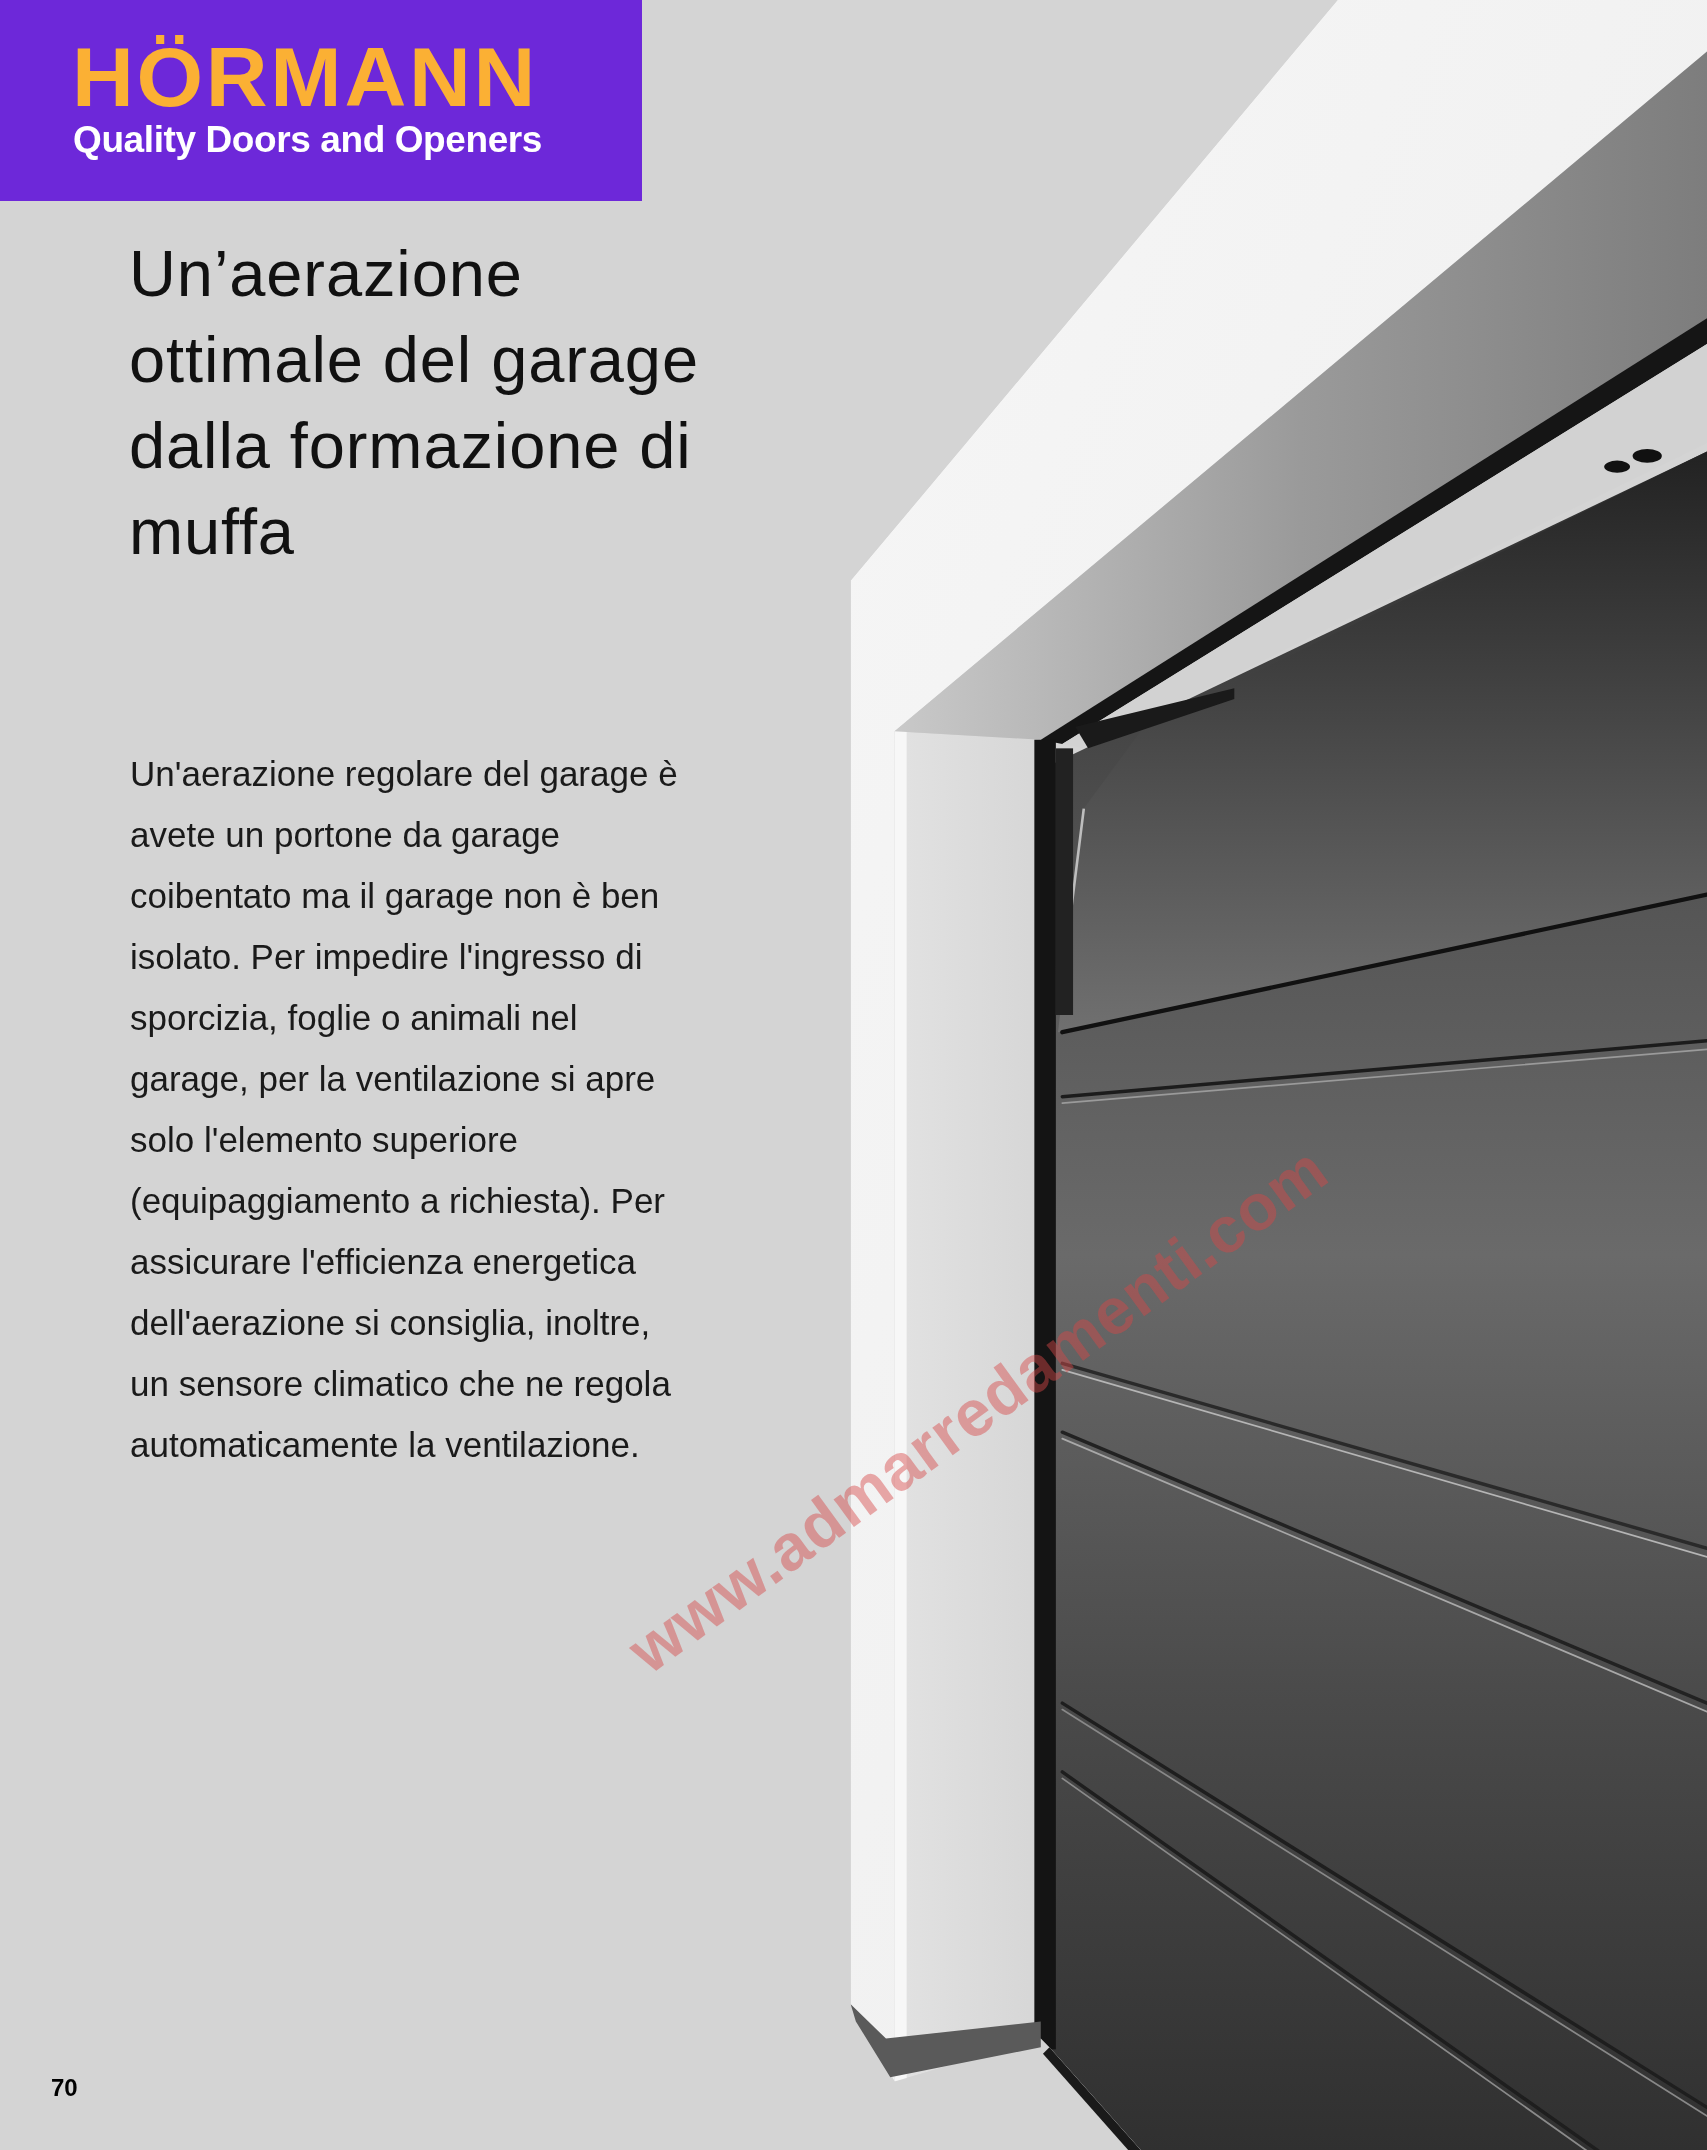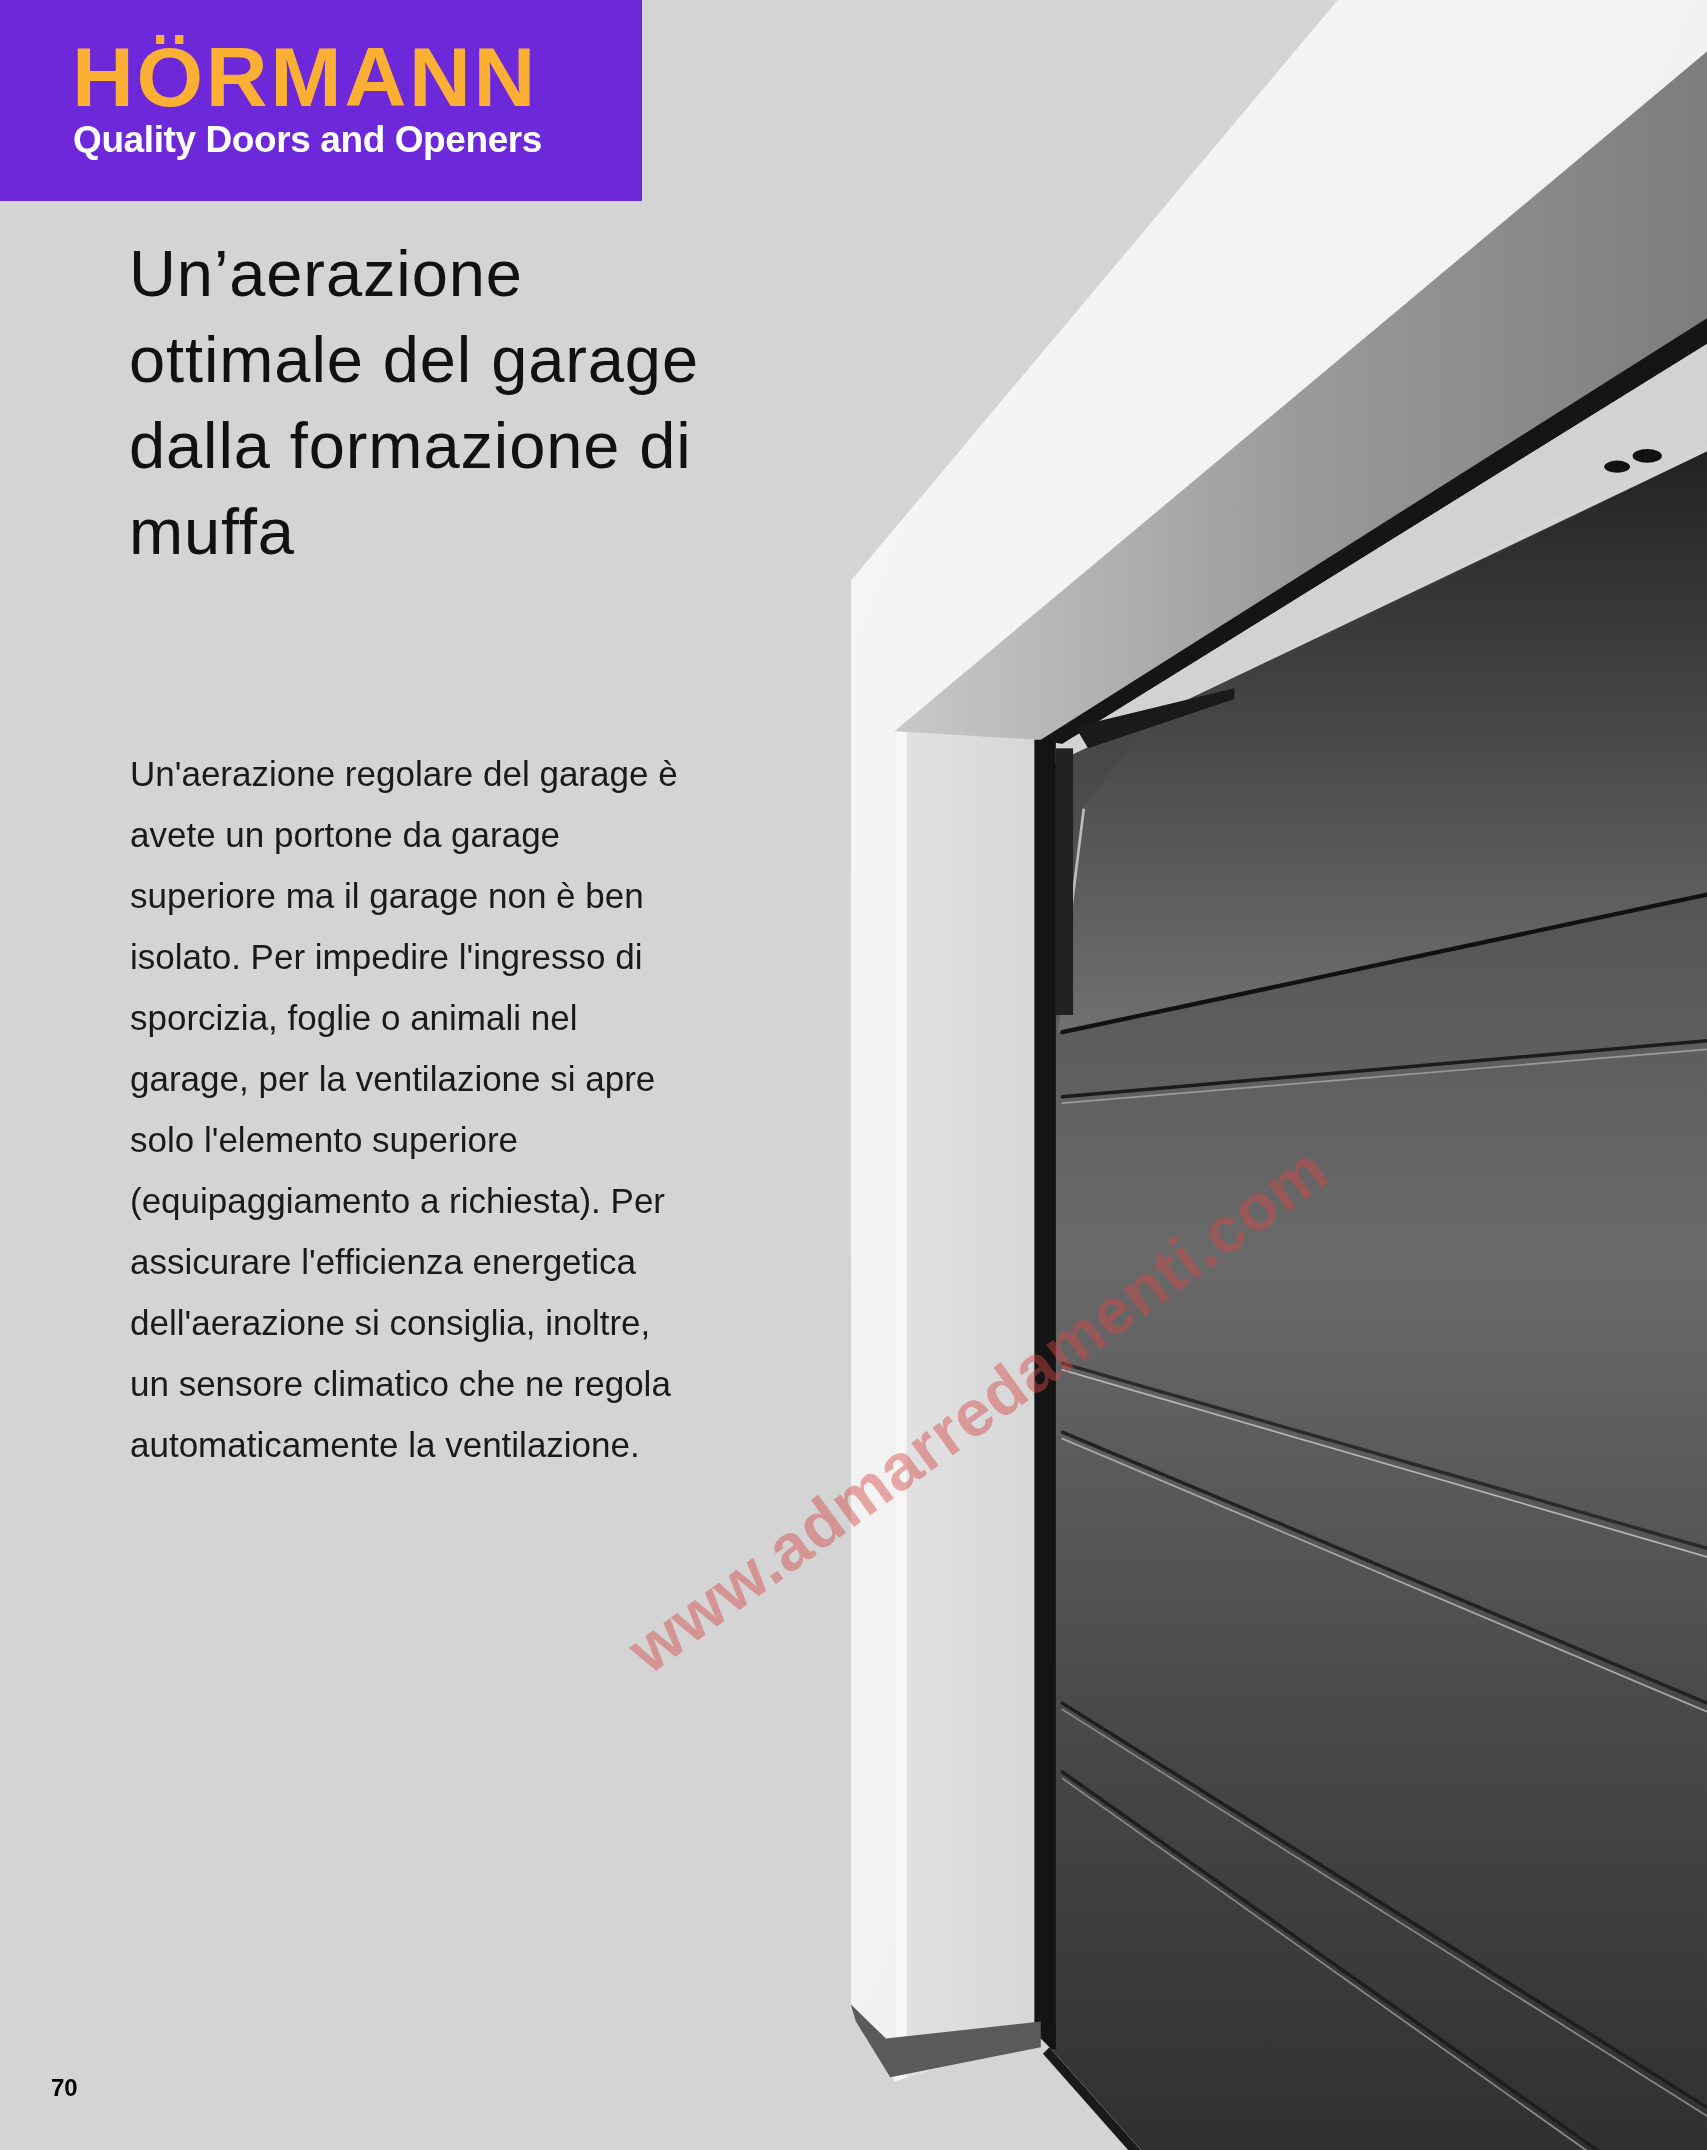--- a/index.html
+++ b/index.html
@@ -101,21 +101,21 @@
 <h1 class="heading">
   <span>Un’aerazione</span>
   <span>ottimale del garage</span>
   <span>dalla formazione di</span>
   <span>muffa</span>
 </h1>
 
 <p class="body-text">
   <span>Un'aerazione regolare del garage è</span>
   <span>avete un portone da garage</span>
-  <span>superiore ma il garage non è ben</span>
+  <span>coibentato ma il garage non è ben</span>
   <span>isolato. Per impedire l'ingresso di</span>
   <span>sporcizia, foglie o animali nel</span>
   <span>garage, per la ventilazione si apre</span>
   <span>solo l'elemento superiore</span>
   <span>(equipaggiamento a richiesta). Per</span>
   <span>assicurare l'efficienza energetica</span>
   <span>dell'aerazione si consiglia, inoltre,</span>
   <span>un sensore climatico che ne regola</span>
   <span>automaticamente la ventilazione.</span>
 </p>

